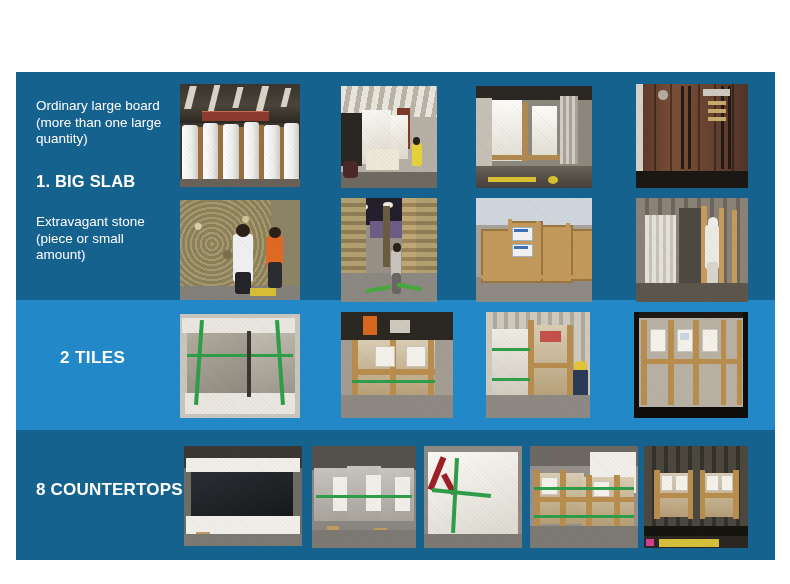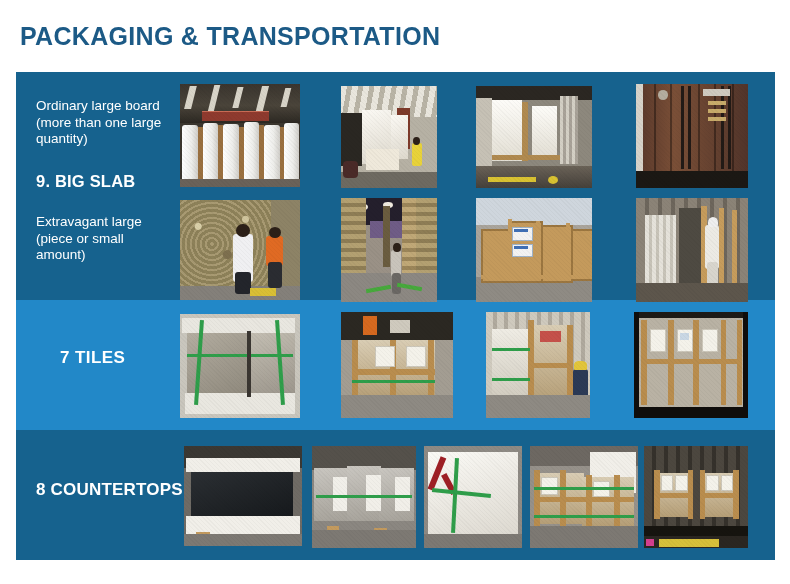--- a/index.html
+++ b/index.html
@@ -149,33 +149,32 @@
   .r-green{position:absolute;background:#2f9e4a;}
 
   .noise{position:absolute;inset:0;opacity:.12;
      background:repeating-linear-gradient(45deg,rgba(0,0,0,.25) 0 1px,transparent 1px 3px);}
 </style>
 </head>
 <body>
 
 <div class="slide">
 
-  <div class="slide-title">PACKAGING &amp; TRANSPORTATION</div>
 
   <div class="panel">
 
     <div class="band band-slab"></div>
     <div class="band band-tiles"></div>
     <div class="band band-counters"></div>
 
     <div class="label-col">
       <div class="lbl-text lbl-ordinary">Ordinary large board (more than one large quantity)</div>
-      <div class="lbl-strong lbl-bigslab">9. BIG SLAB</div>
-      <div class="lbl-text lbl-extra">Extravagant large (piece or small amount)</div>
-      <div class="lbl-strong lbl-tiles">7 TILES</div>
+      <div class="lbl-strong lbl-bigslab">1. BIG SLAB</div>
+      <div class="lbl-text lbl-extra">Extravagant stone (piece or small amount)</div>
+      <div class="lbl-strong lbl-tiles">2 TILES</div>
       <div class="lbl-strong lbl-counters">8 COUNTERTOPS</div>
     </div>
 
     <div class="ph" style="left:164px;top:12px;width:120px;height:103px;background:#3b362e;">
       <div class="w-roof"></div>
       <div class="w-beam" style="left:6%;top:2%;width:6%;height:22%;"></div>
       <div class="w-beam" style="left:26%;top:1%;width:5%;height:26%;"></div>
       <div class="w-beam" style="left:46%;top:3%;width:5%;height:20%;"></div>
       <div class="w-beam" style="left:66%;top:2%;width:6%;height:24%;"></div>
       <div class="w-beam" style="left:86%;top:4%;width:5%;height:18%;"></div>

